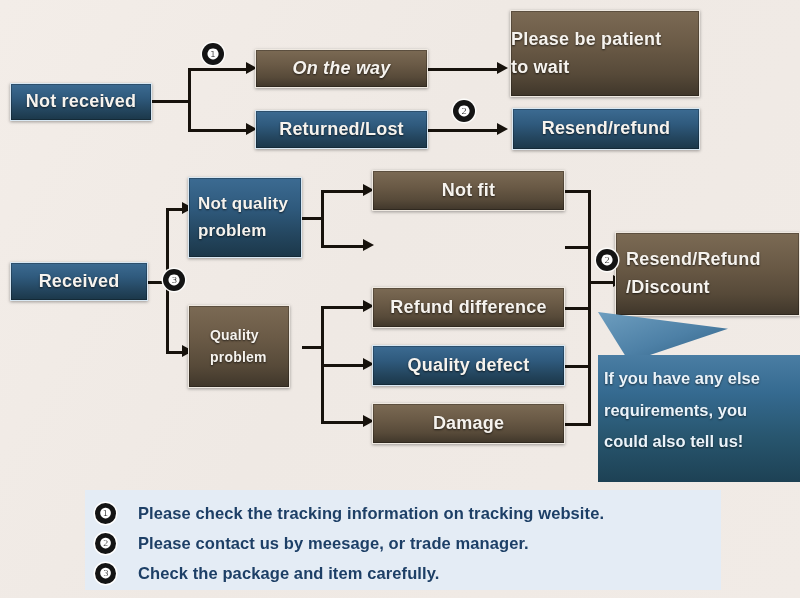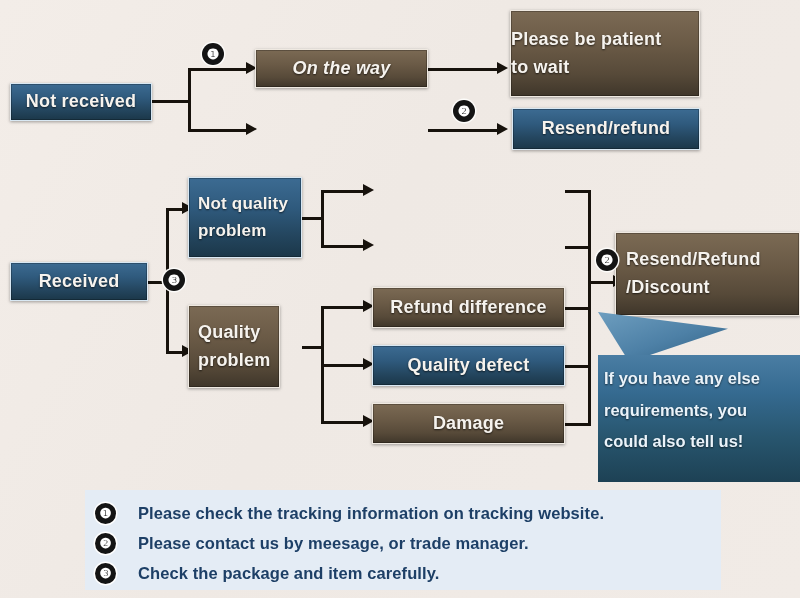--- a/index.html
+++ b/index.html
@@ -202,34 +202,36 @@
     <div class="hline" style="left:565px; top:423px; width:26px;"></div>
     <div class="vline" style="left:588px; top:190px; height:236px;"></div>
     <div class="hline" style="left:588px; top:281px; width:30px;"></div>
     <div class="arrow" style="left:613px; top:275px;"></div>
   </div>
 
   <div class="node blue" style="left:10px; top:83px; width:142px; height:38px; font-size:18px;">Not received</div>
 
   <div class="node brown" style="left:255px; top:49px; width:173px; height:39px; font-size:18px;font-style:italic;">On the way</div>
 
+  <div class="node blue" style="left:255px; top:110px; width:173px; height:39px; font-size:18px;">Returned/Lost</div>
 
   <div class="node brown" style="left:510px; top:10px; width:190px; height:87px; font-size:18px; justify-content:flex-start; text-align:left;">Please be patient
 to wait</div>
 
   <div class="node blue" style="left:512px; top:108px; width:188px; height:42px; font-size:18px;">Resend/refund</div>
 
   <div class="node blue" style="left:10px; top:262px; width:138px; height:39px; font-size:18px;">Received</div>
 
   <div class="node blue" style="left:188px; top:177px; width:114px; height:81px; font-size:17px; justify-content:flex-start; padding-left:9px; text-align:left;">Not quality
 problem</div>
 
-  <div class="node brown" style="left:188px; top:305px; width:92px; height:83px; font-size:18px; justify-content:flex-start; padding-left:9px; text-align:left;">Quality
+  <div class="node brown" style="left:188px; top:305px; width:102px; height:83px; font-size:14px; justify-content:flex-start; padding-left:21px; text-align:left;">Quality
 problem</div>
 
+  <div class="node brown" style="left:372px; top:170px; width:193px; height:41px; font-size:18px;">Not fit</div>
 
 
   <div class="node brown" style="left:372px; top:287px; width:193px; height:41px; font-size:18px;">Refund difference</div>
 
   <div class="node brown" style="left:372px; top:403px; width:193px; height:41px; font-size:18px;">Damage</div>
 
   <div class="node blue" style="left:372px; top:345px; width:193px; height:41px; font-size:18px;">Quality defect</div>
 
   <div class="node brown" style="left:615px; top:232px; width:185px; height:84px; font-size:18px; justify-content:flex-start; padding-left:10px; text-align:left;">Resend/Refund
 /Discount</div>

